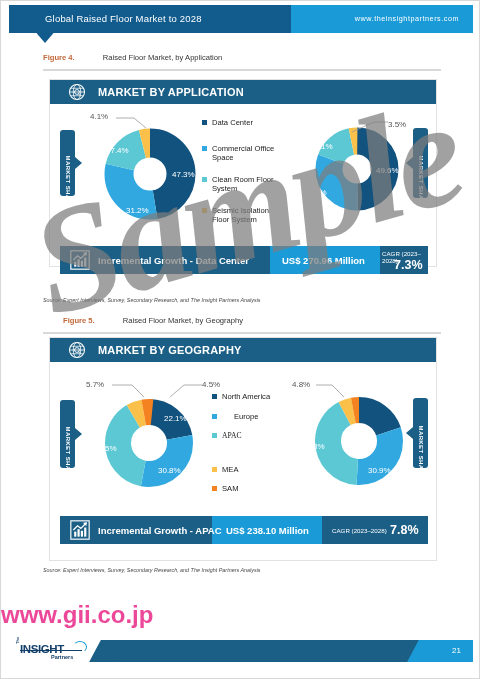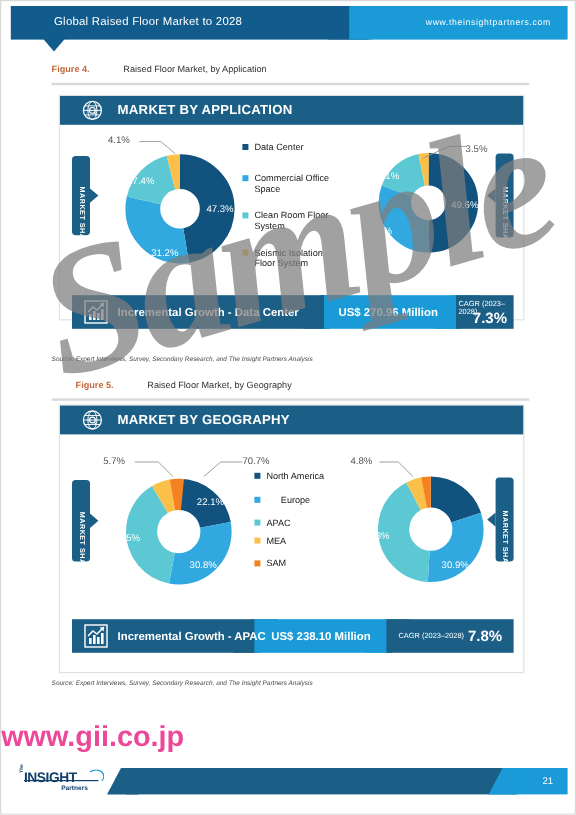--- a/index.html
+++ b/index.html
@@ -437,35 +437,35 @@
         <circle r="31" cx="61" cy="61" fill="transparent" stroke="#f58220" stroke-width="26" stroke-dasharray="8.8 186.0" stroke-dashoffset="-189.1" transform="rotate(-90 61 61)"></circle>
       </svg>
       <div class="slice-label" style="left:76px; top:32px;">22.1%</div>
       <div class="slice-label" style="left:70px; top:84px;">30.8%</div>
       <div class="slice-label" style="left:6px; top:62px;">38.5%</div>
     </div>
     <div class="out-label" style="left:36px; top:42px;">5.7%</div>
     <svg class="leader" style="left:62px; top:44px;" width="36" height="18">
       <polyline points="0,3 20,3 32,15" fill="none" stroke="#9a9a9a" stroke-width="0.8"></polyline>
     </svg>
-    <div class="out-label" style="left:152px; top:42px;">70.7%</div>
+    <div class="out-label" style="left:152px; top:42px;">4.5%</div>
     <svg class="leader" style="left:118px; top:44px;" width="36" height="18">
       <polyline points="34,3 16,3 2,15" fill="none" stroke="#9a9a9a" stroke-width="0.8"></polyline>
     </svg>
 
     <div class="legend" style="left:162px; top:54px; width:80px;">
       <div class="legend-row" style="margin-bottom:10px;">
         <span class="legend-sw" style="background:#12527e;"></span>
         <span class="legend-lb">North America</span>
       </div>
       <div class="legend-row" style="margin-bottom:10px;gap:12px;">
         <span class="legend-sw" style="background:#31a8e0;"></span>
         <span class="legend-lb">Europe</span>
       </div>
-      <div class="legend-row" style="margin-bottom:5px;">
+      <div class="legend-row" style="margin-bottom:24px;font-family:Liberation Serif, serif;">
         <span class="legend-sw" style="background:#5bc8d4;"></span>
         <span class="legend-lb">APAC</span>
       </div>
       <div class="legend-row" style="margin-bottom:10px;">
         <span class="legend-sw" style="background:#fbc04a;"></span>
         <span class="legend-lb">MEA</span>
       </div>
       <div class="legend-row">
         <span class="legend-sw" style="background:#f58220;"></span>
         <span class="legend-lb">SAM</span>

